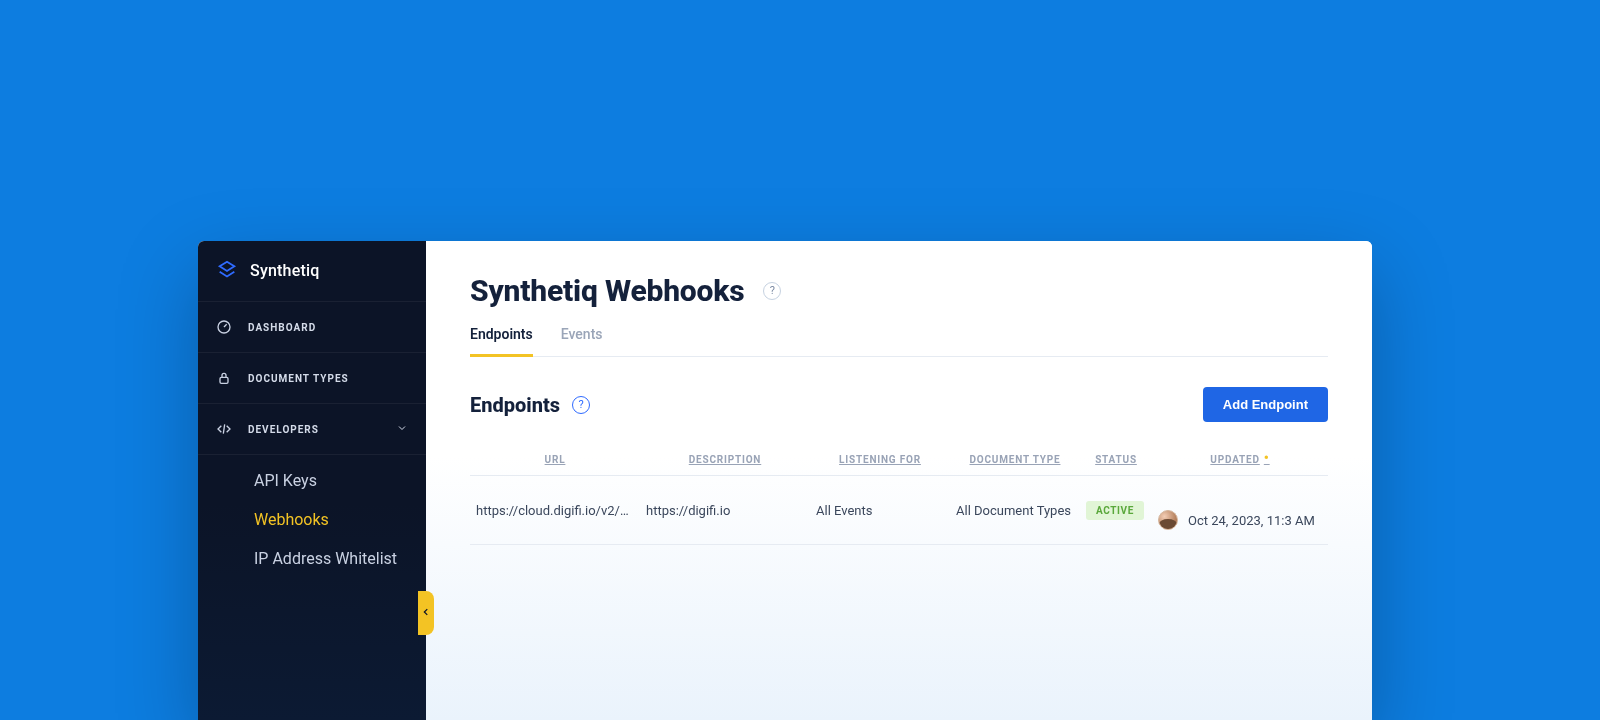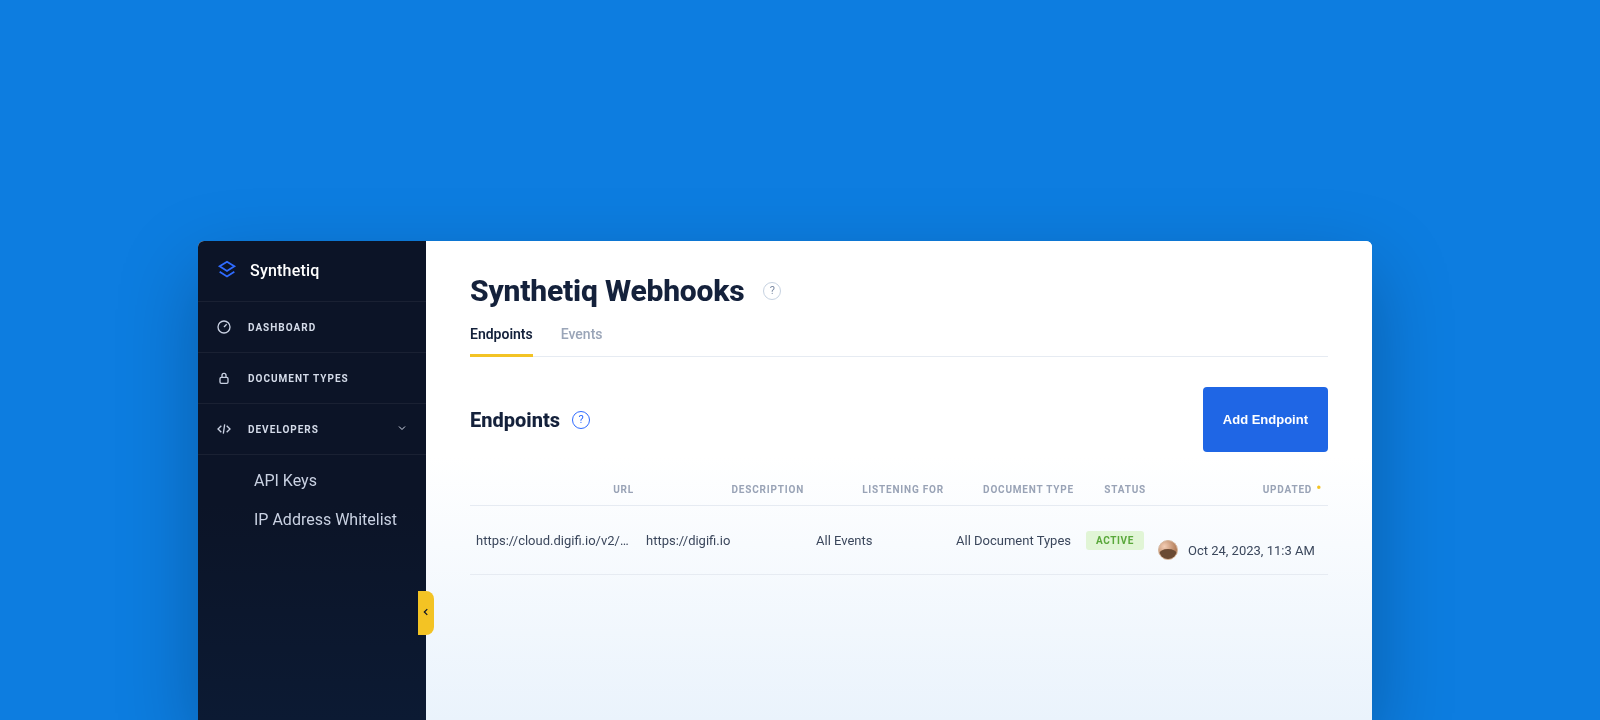--- a/index.html
+++ b/index.html
@@ -124,36 +124,37 @@
   .section-title {
     font-size:20px;
     font-weight:800;
     color:#14213b;
   }
   .btn-primary {
     background:#1f66e5;
     color:#fff;
     border:none;
     border-radius:4px;
-    padding:25px 20px;
+    padding:10px 20px;
     font-size:13px;
     font-weight:600;
     cursor:pointer;
   }
   
   .table { width:100%; border-collapse:collapse; margin-top:22px; table-layout:fixed; }
   .table th {
-    text-align:right;
+    text-align:center;
     font-size:10px;
     font-weight:700;
     letter-spacing:0.8px;
     color:#99a3b6;
     padding:10px 6px;
     border-bottom:1px solid #e6ebf2;
     text-transform:uppercase;
+    text-decoration:underline;
   }
   .table td {
     padding:14px 6px;
     font-size:13px;
     color:#3b475c;
     border-bottom:1px solid #e6ebf2;
     white-space:nowrap;
     overflow:hidden;
     text-overflow:ellipsis;
   }
@@ -228,20 +229,21 @@
         <span class="chev">
           <svg viewBox="0 0 24 24" width="12" height="12" fill="none" stroke="currentColor" stroke-width="2">
               <path d="M6 9l6 6 6-6"></path>
             </svg>
         </span>
       </li>
     </ul>
 
     <ul class="subnav">
       <li class="subnav-item">API Keys</li>
+      <li class="subnav-item active">Webhooks</li>
       <li class="subnav-item">IP Address Whitelist</li>
     </ul>
 
     <div class="collapse-handle">
       <span>
         <svg viewBox="0 0 24 24" width="10" height="10" fill="none" stroke="currentColor" stroke-width="3">
             <path d="M15 5l-7 7 7 7"></path>
           </svg>
       </span>
     </div>

